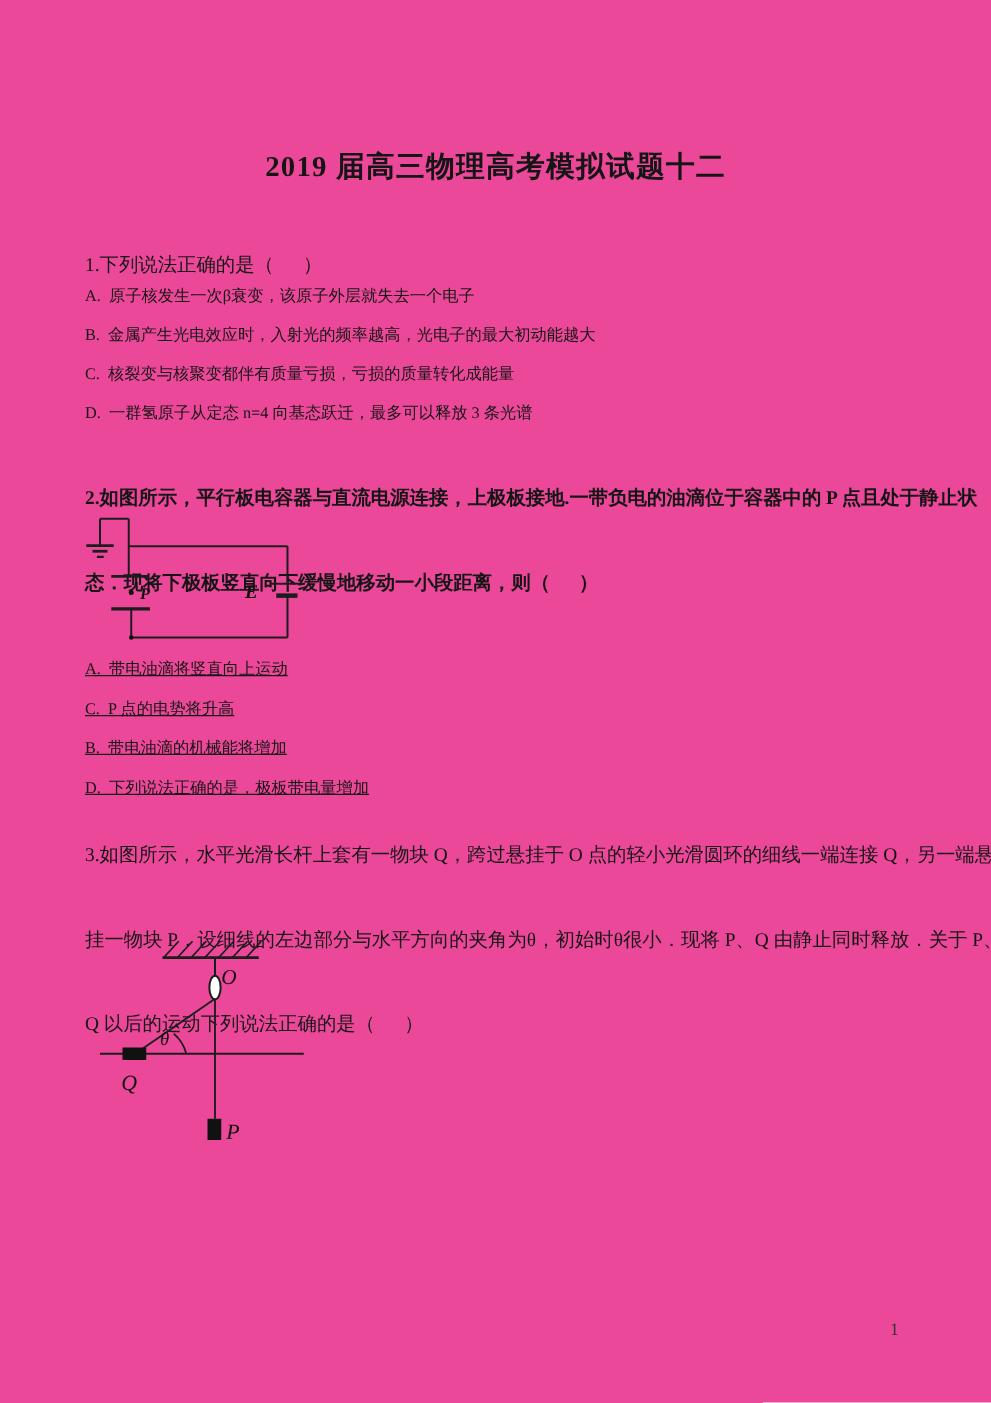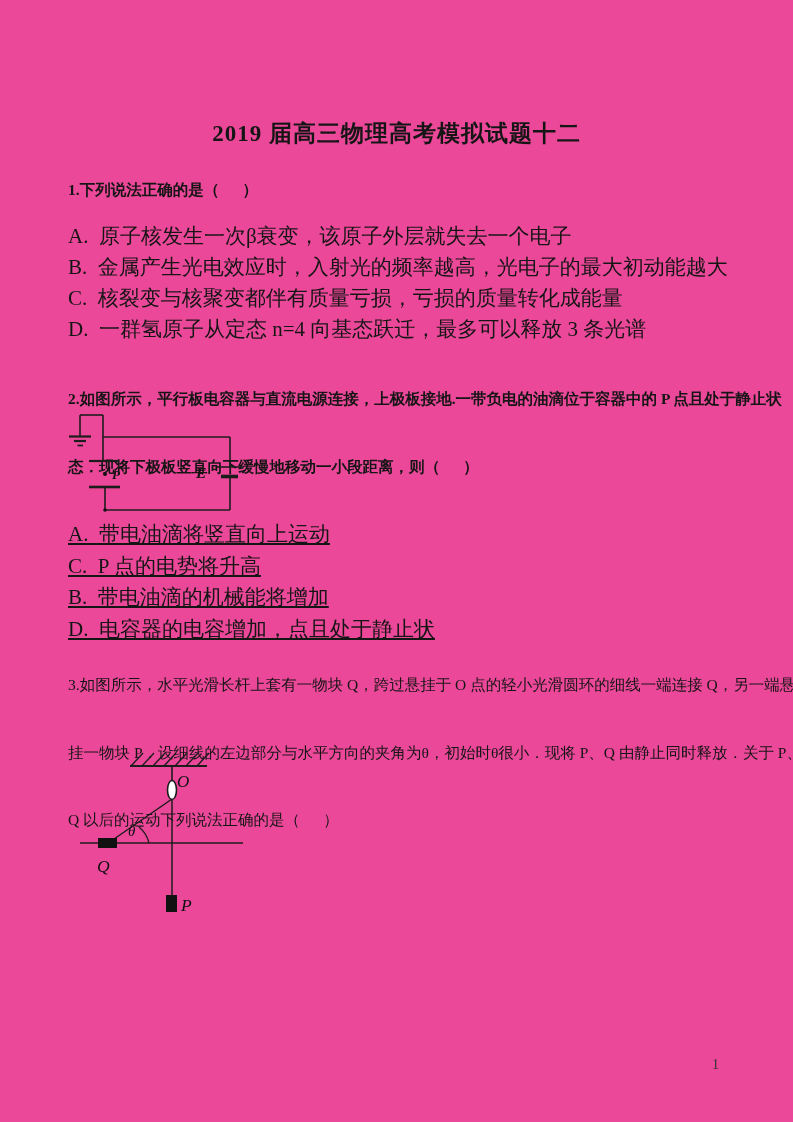--- a/index.html
+++ b/index.html
@@ -18,26 +18,26 @@
   }
   .heading{
     position:absolute;top:163px;left:68px;width:680px;
     font-size:16.5px;font-weight:bold;white-space:pre;
   }
   .stem{
     position:absolute;left:68px;width:680px;
     font-size:15.5px;white-space:pre;
   }
   .stem-multi div{line-height:31.5px;white-space:pre;}
-  .options{position:absolute;left:68px;width:680px;font-size:21px;}
+  .options{position:absolute;left:68px;width:680px;font-size:13px;}
   .option{white-space:pre;}
   .q1-options .option{line-height:31px;}
   .q2-options .option{line-height:31.5px;}
   .q3-options .option{line-height:32px;}
-  .q1-stem{top:180px;font-weight:bold;}
+  .q1-stem{top:202px;}
   .q1-options{top:221px;}
   .q2-stem{top:347px;font-weight:bold;}
   .q2-options{top:519px;text-decoration:underline;}
   .q3-stem{top:633px;}
   .q3-options{top:931px;}
   .fig{position:absolute;}
   .fig-circuit{left:60px;top:405px;}
   .fig-pulley{left:70px;top:745px;}
   svg line, svg path, svg ellipse{stroke:#1c1c1c;}
   svg text{fill:#111;font-family:"Liberation Serif","DejaVu Serif",serif;}
@@ -94,21 +94,21 @@
       <line x1="161" y1="71.5" x2="178" y2="71.5" stroke-width="3.6"></line>
     </g>
     <circle cx="45" cy="105" r="1.8" fill="#111"></circle>
     <text x="136" y="73" font-size="15.5" font-style="italic" font-weight="bold">E</text>
   </svg>
 
   <div class="options q2-options">
     <div class="option">A.  带电油滴将竖直向上运动</div>
     <div class="option">C.  P 点的电势将升高</div>
     <div class="option">B.  带电油滴的机械能将增加</div>
-    <div class="option">D.  电容器的电容增加，点且处于静止状</div>
+    <div class="option">D.  下列说法正确的是，极板带电量增加</div>
   </div>
 
   <div class="stem stem-multi q3-stem">
     <div>3.如图所示，水平光滑长杆上套有一物块 Q，跨过悬挂于 O 点的轻小光滑圆环的细线一端连接 Q，另一端悬</div>
     <div>挂一物块 P．设细线的左边部分与水平方向的夹角为θ，初始时θ很小．现将 P、Q 由静止同时释放．关于 P、</div>
     <div>Q 以后的运动下列说法正确的是（      ）</div>
   </div>
 
   <svg class="fig fig-pulley" width="190" height="180" viewBox="0 0 190 180">
     <g stroke-width="1.4">

